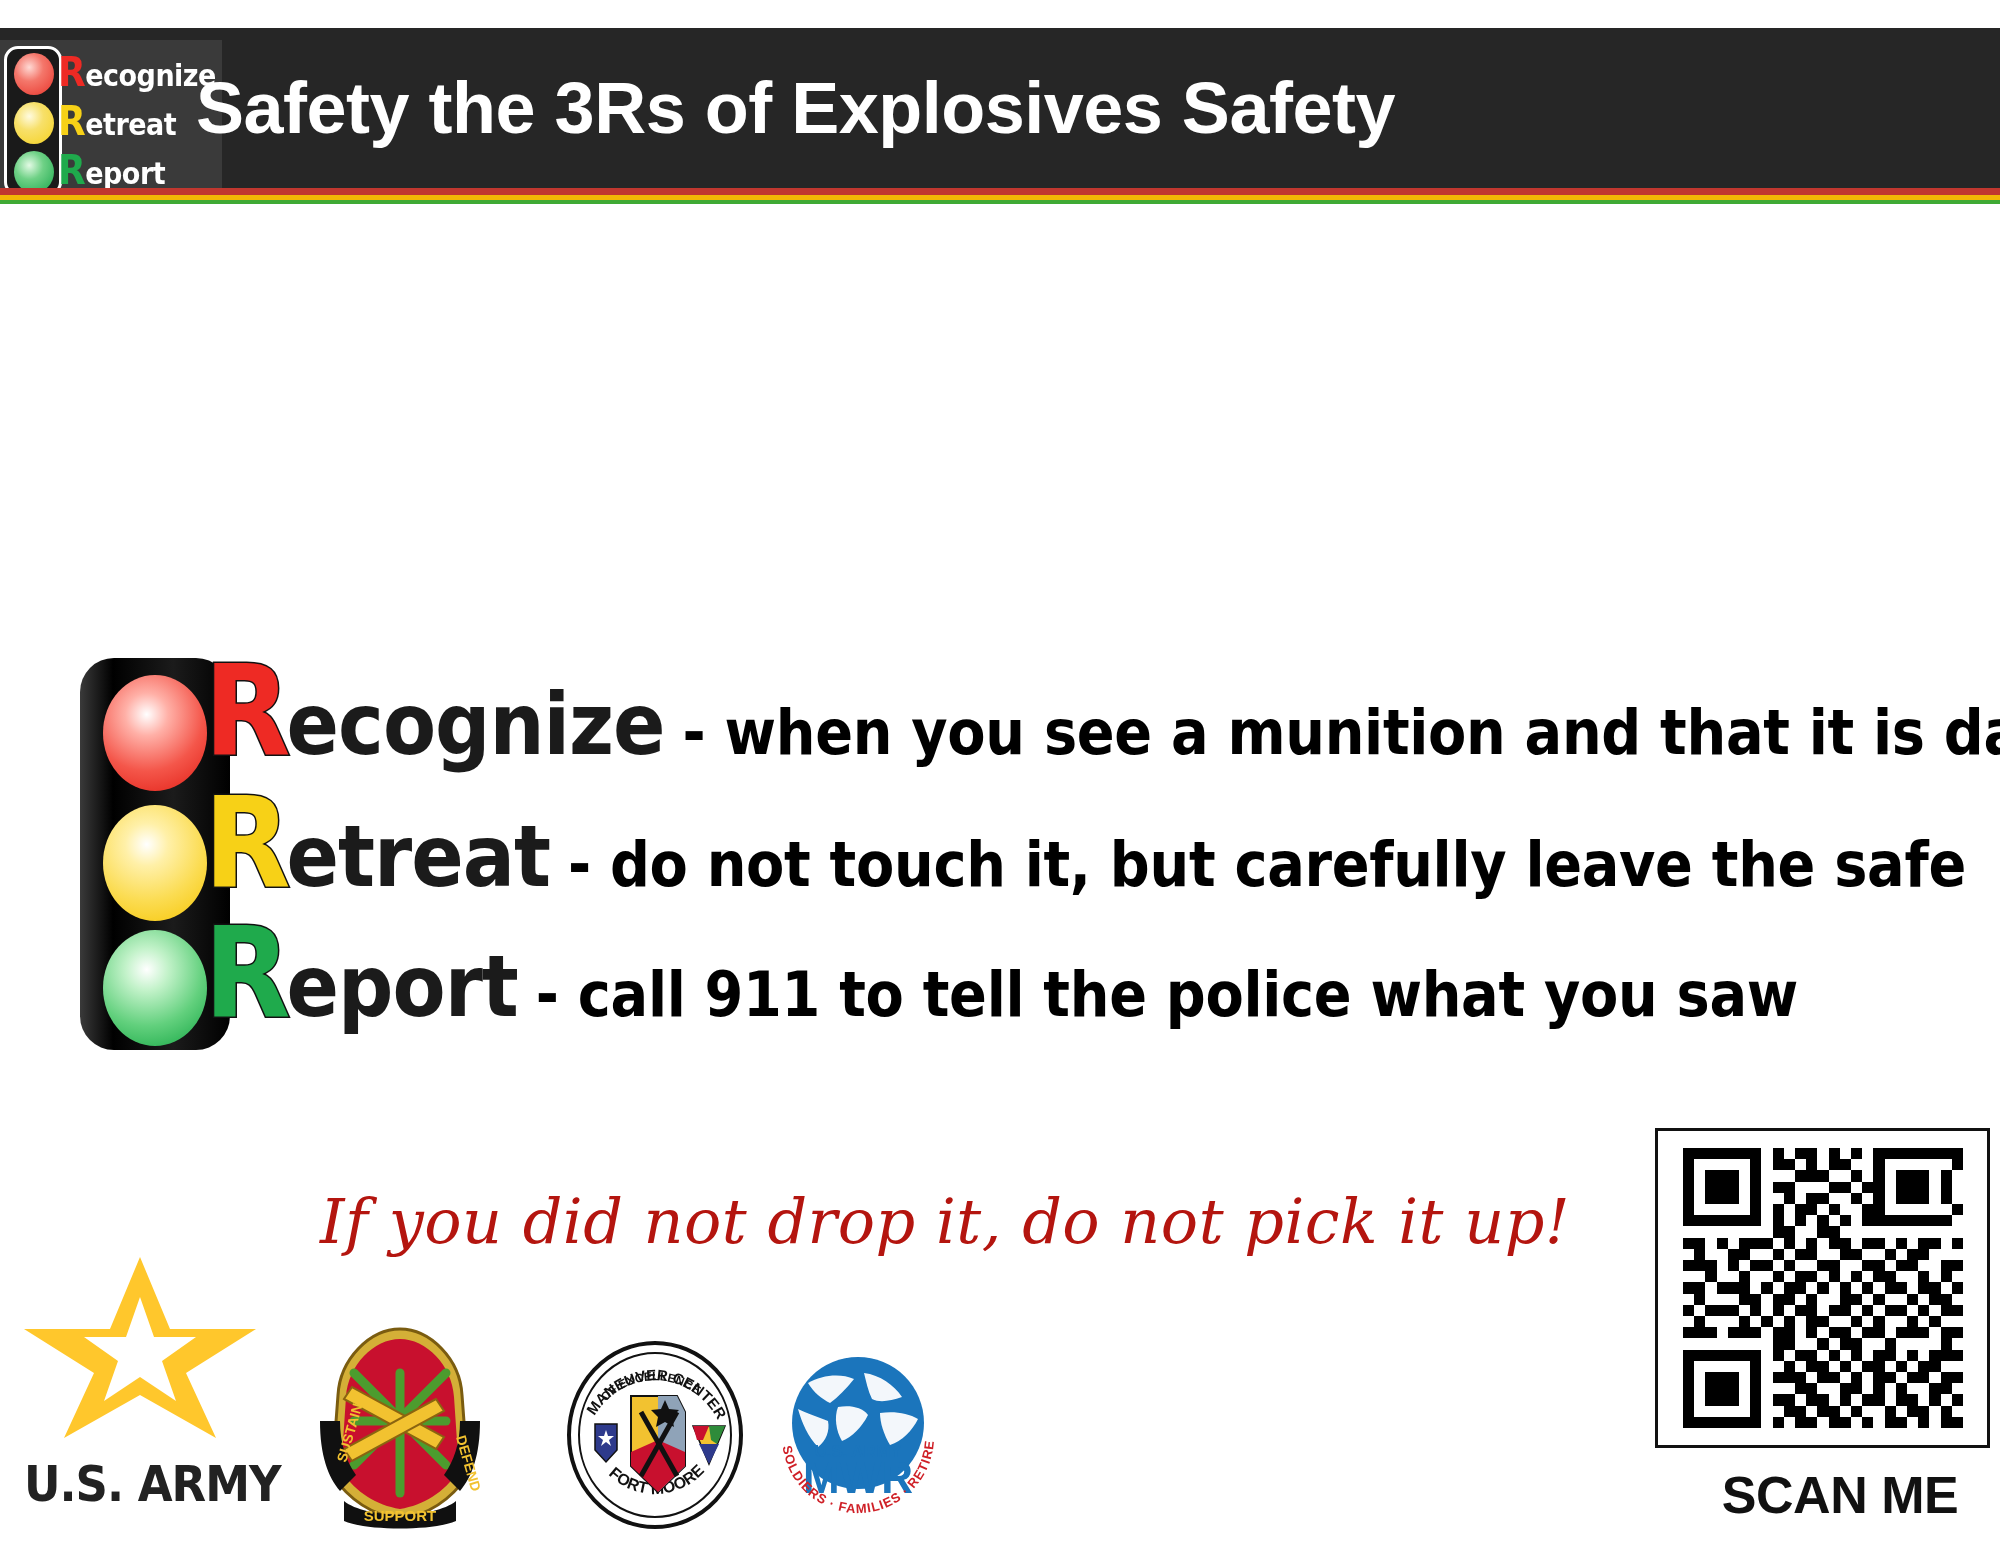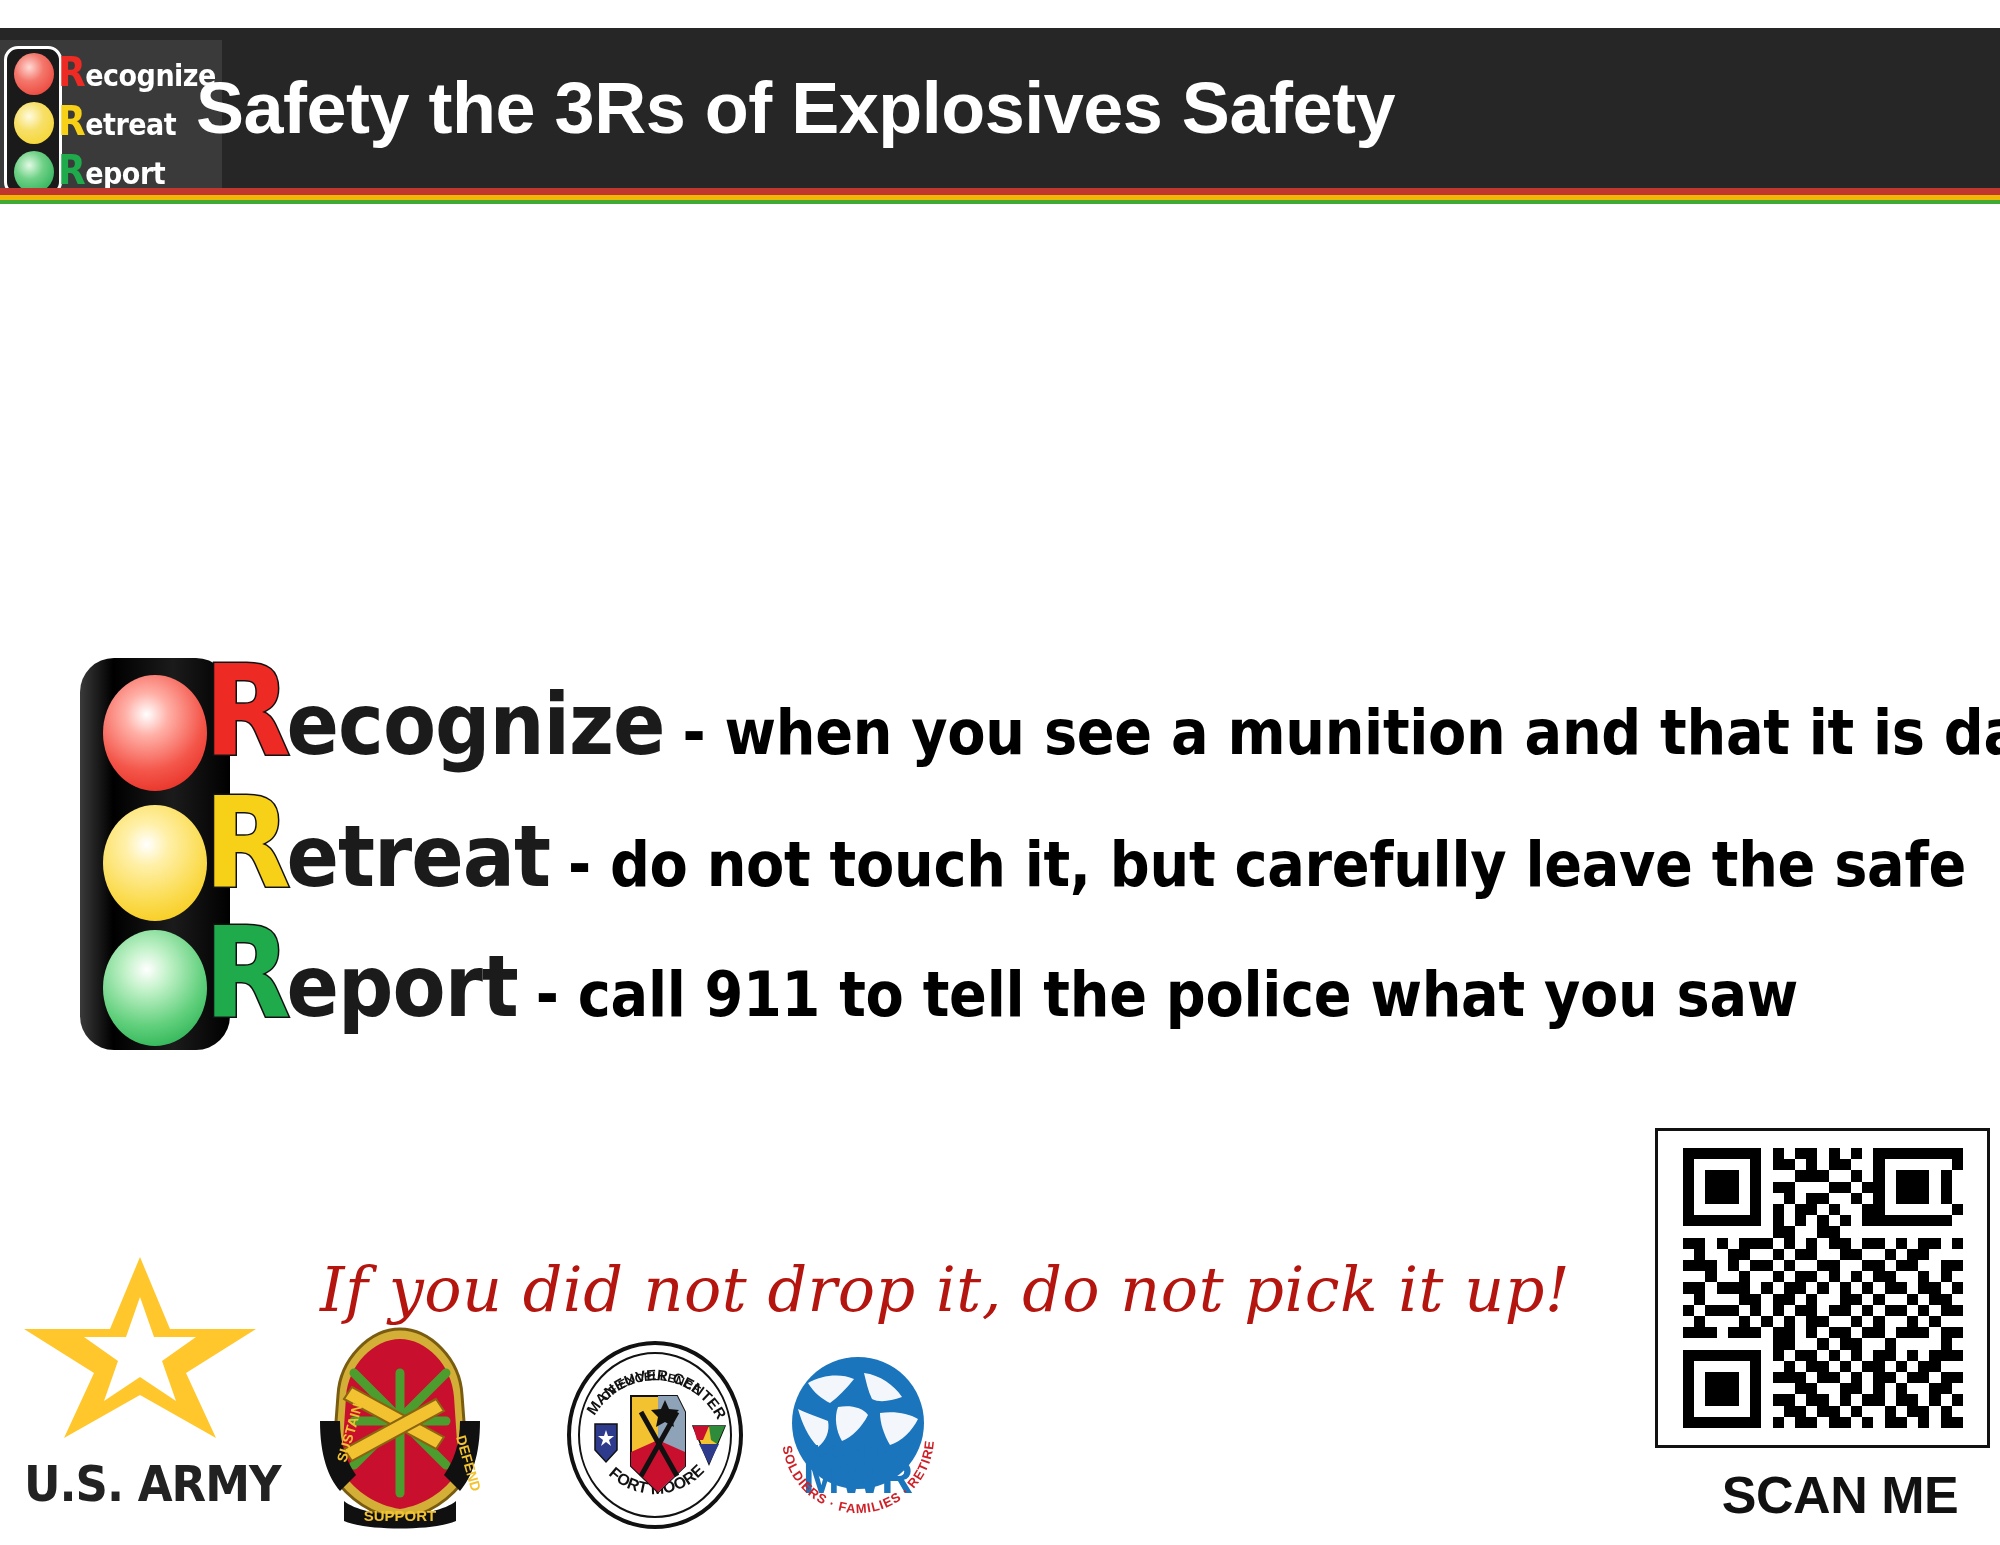--- a/index.html
+++ b/index.html
@@ -97,21 +97,21 @@
     font-family:"DejaVu Sans Condensed","Liberation Sans Narrow","Liberation Sans",sans-serif;
     font-weight:bold; font-size:62px; line-height:1; color:#000000;
     letter-spacing:-0.3px; margin-left:18px;
   }
   .cap-red { color:#ee2a24; }
   .cap-yel { color:#f7d117; }
   .cap-grn { color:#1faa4c; }
 
   
   #tagline {
-    position:absolute; left:320px; top:1253px; width:1300px;
+    position:absolute; left:320px; top:1185px; width:1300px;
     font-family:"DejaVu Serif","Liberation Serif",serif;
     font-style:italic; font-weight:normal; font-size:62px;
     color:#b4150f; white-space:nowrap; letter-spacing:0.5px;
   }
 
   
   #army-star { position:absolute; left:20px; top:1255px; width:240px; height:185px; }
   #army-word {
     position:absolute; left:24px; top:1455px;
     font-family:"DejaVu Sans Condensed","Liberation Sans Narrow","Liberation Sans",sans-serif;

